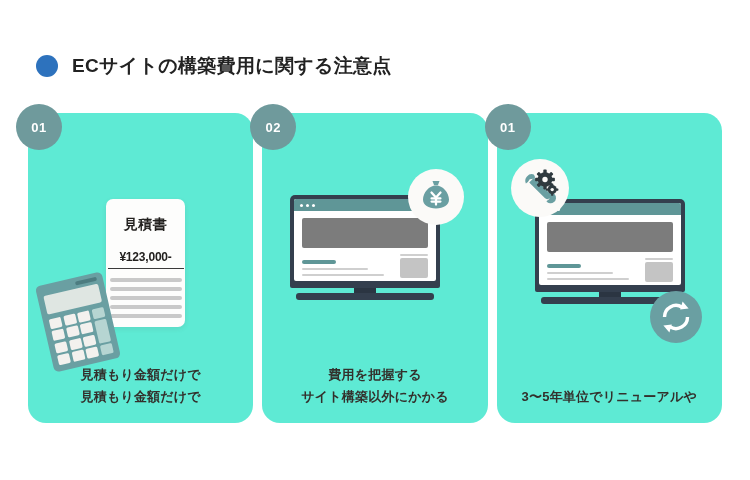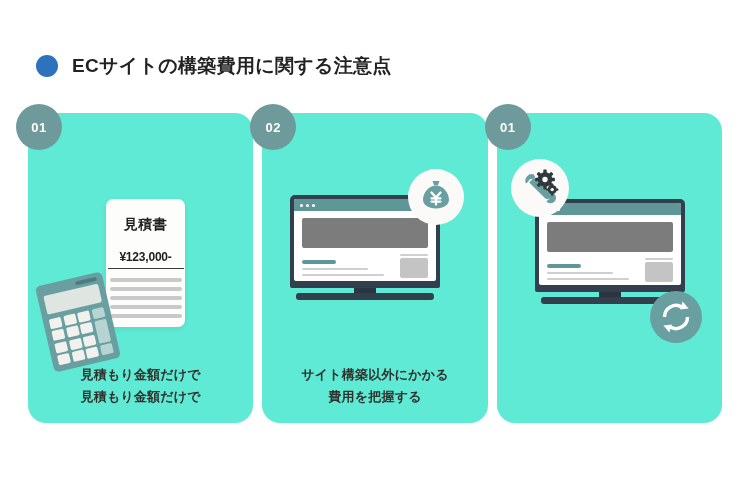--- a/index.html
+++ b/index.html
@@ -391,22 +391,22 @@
             <path d="M15.6 21.4 H24.4"></path>
             <path d="M15.6 24.6 H24.4"></path>
             <path d="M20 20.5 V27.6"></path>
           </g>
         </svg>
       </div>
 
     </div>
 
     <div class="caption">
+      <div>費用を把握する</div>
       <div>サイト構築以外にかかる</div>
-      <div>費用を把握する</div>
     </div>
   </div>
 
   <div class="card">
     <div class="badge">01</div>
 
     <div class="art">
 
       <div class="laptop" style="left:38px; top:56px;">
         <div class="laptop-frame">
@@ -469,16 +469,17 @@
             <path d="M28.5 17 a11.5 11.5 0 0 1 -17.6 9.8"></path>
           </g>
           <polygon points="23.6,1.6 29.6,8.6 21.2,9.6" fill="#ffffff"></polygon>
           <polygon points="10.4,32.4 4.4,25.4 12.8,24.4" fill="#ffffff"></polygon>
         </svg>
       </div>
 
     </div>
 
     <div class="caption">
+      <div>3〜5年単位でリニューアルや</div>
     </div>
   </div>
 
 </div>
 
 </body></html>

